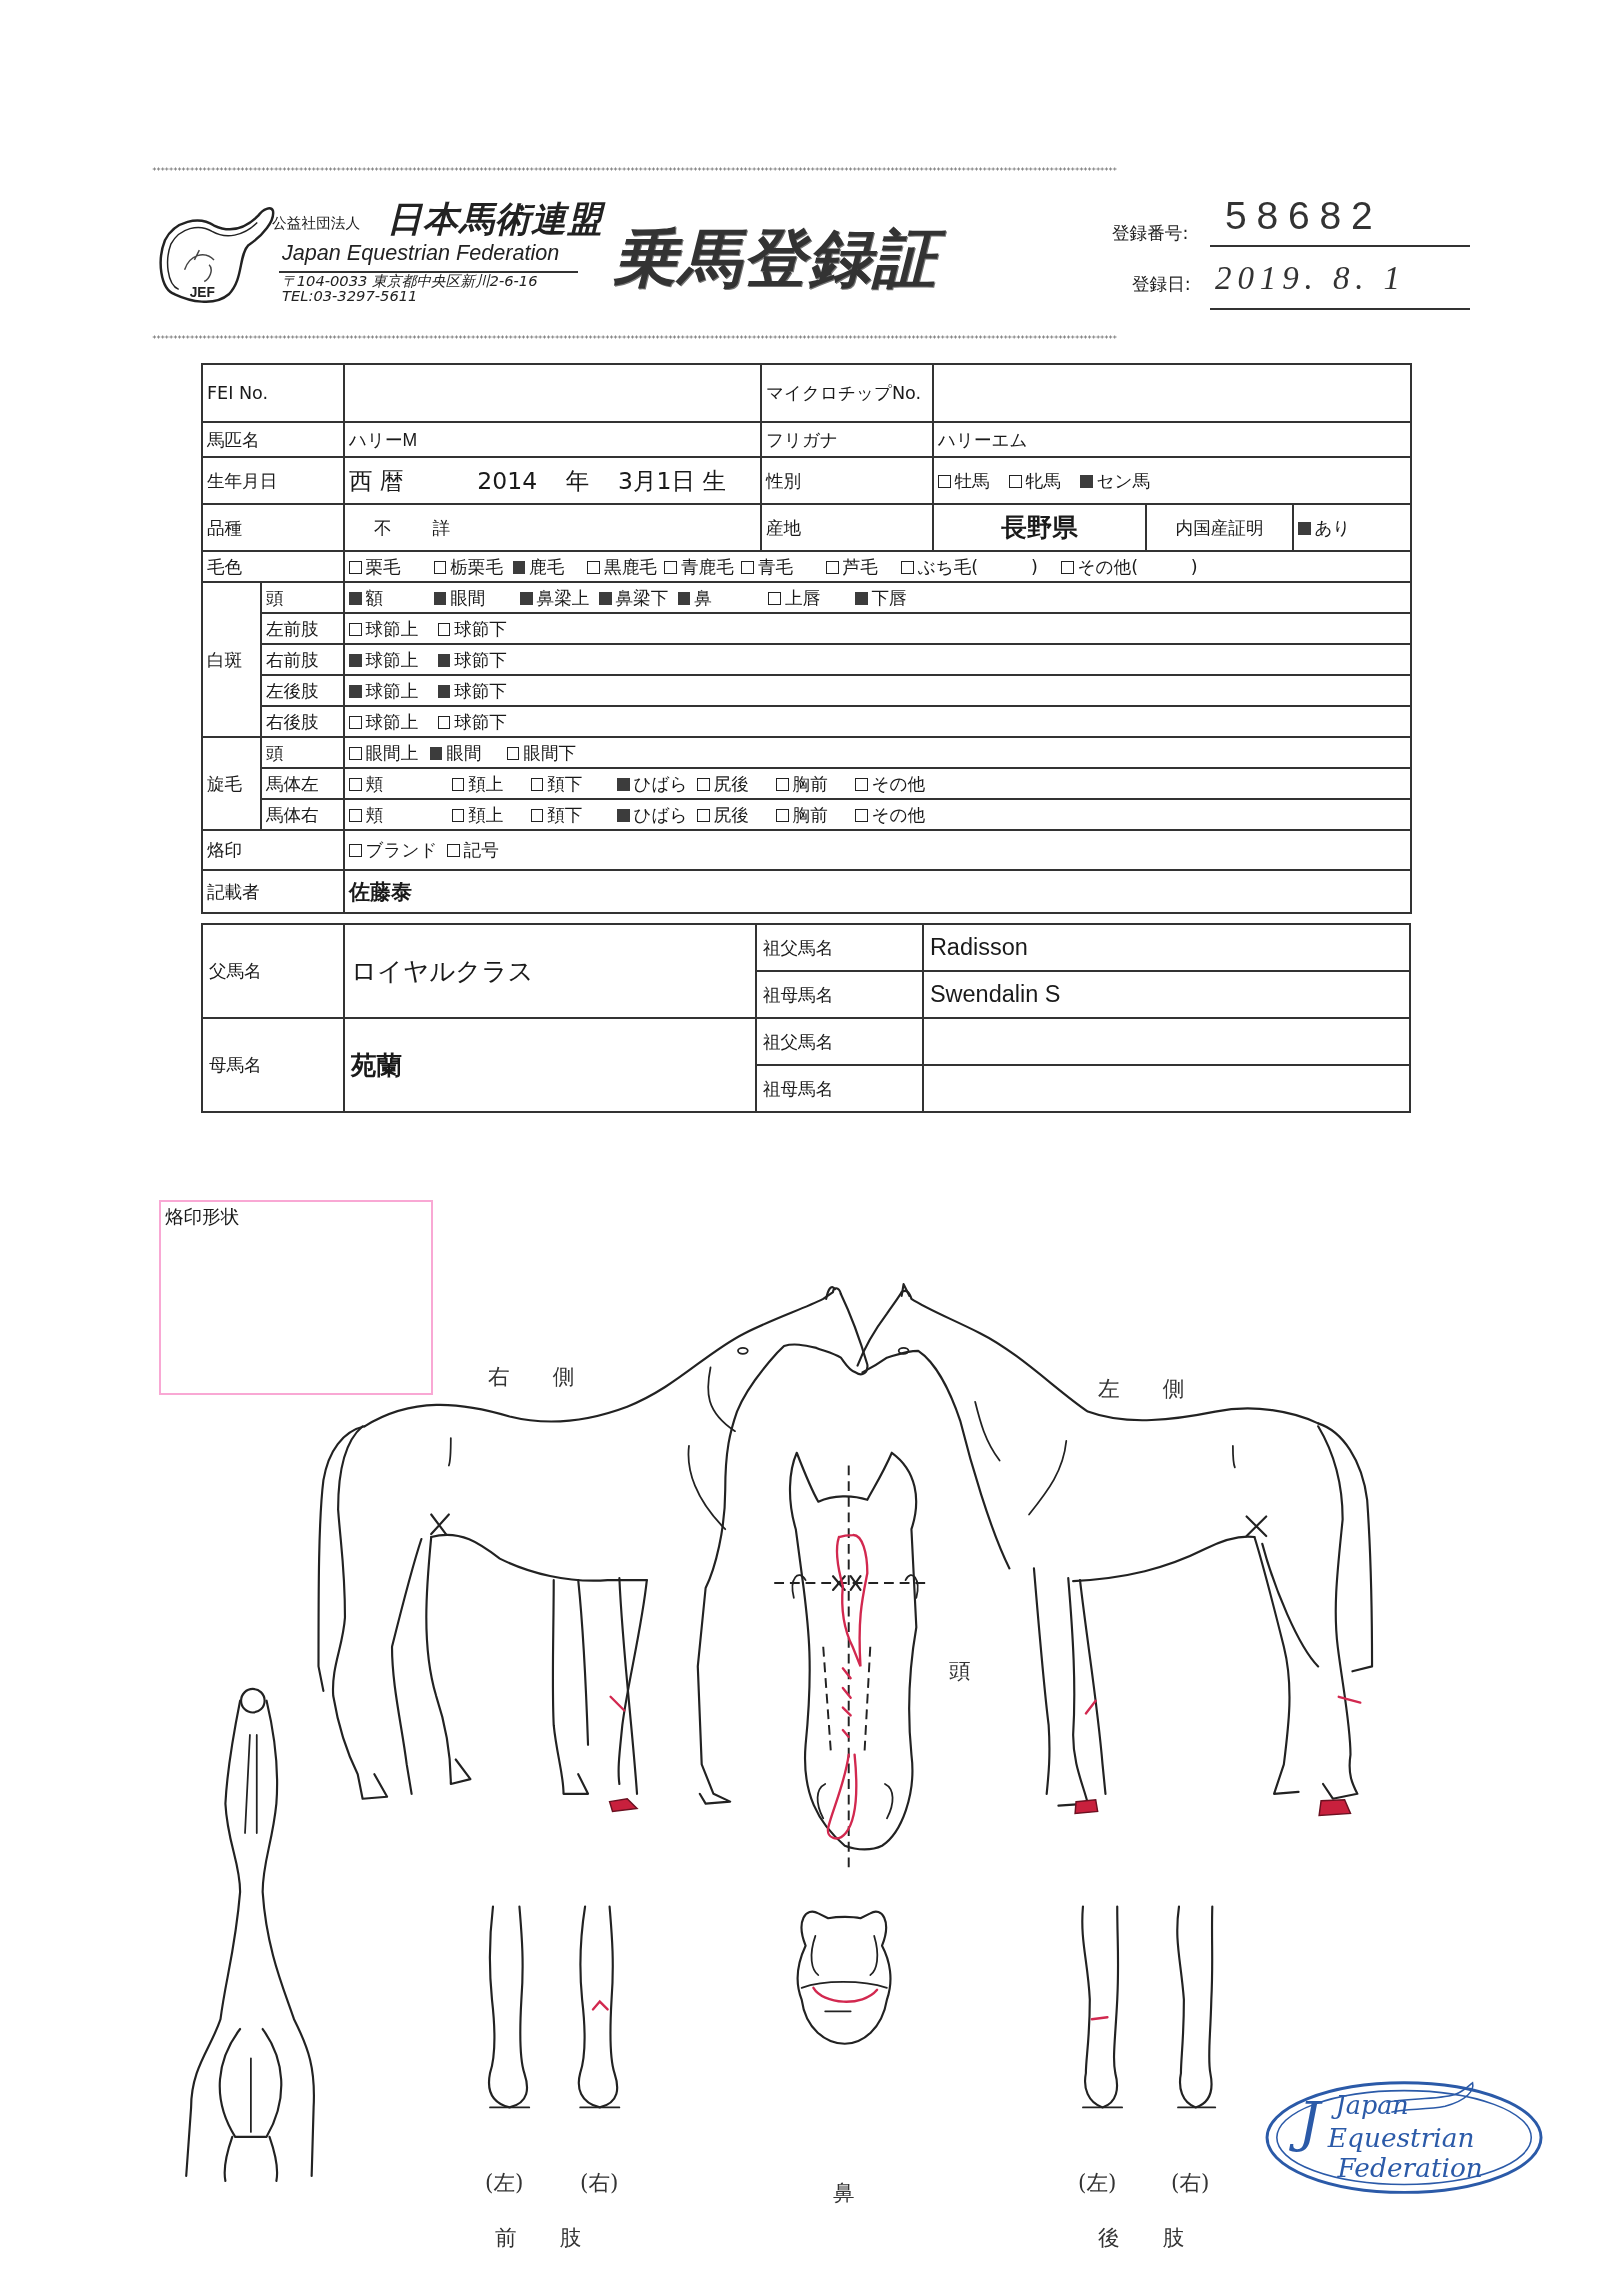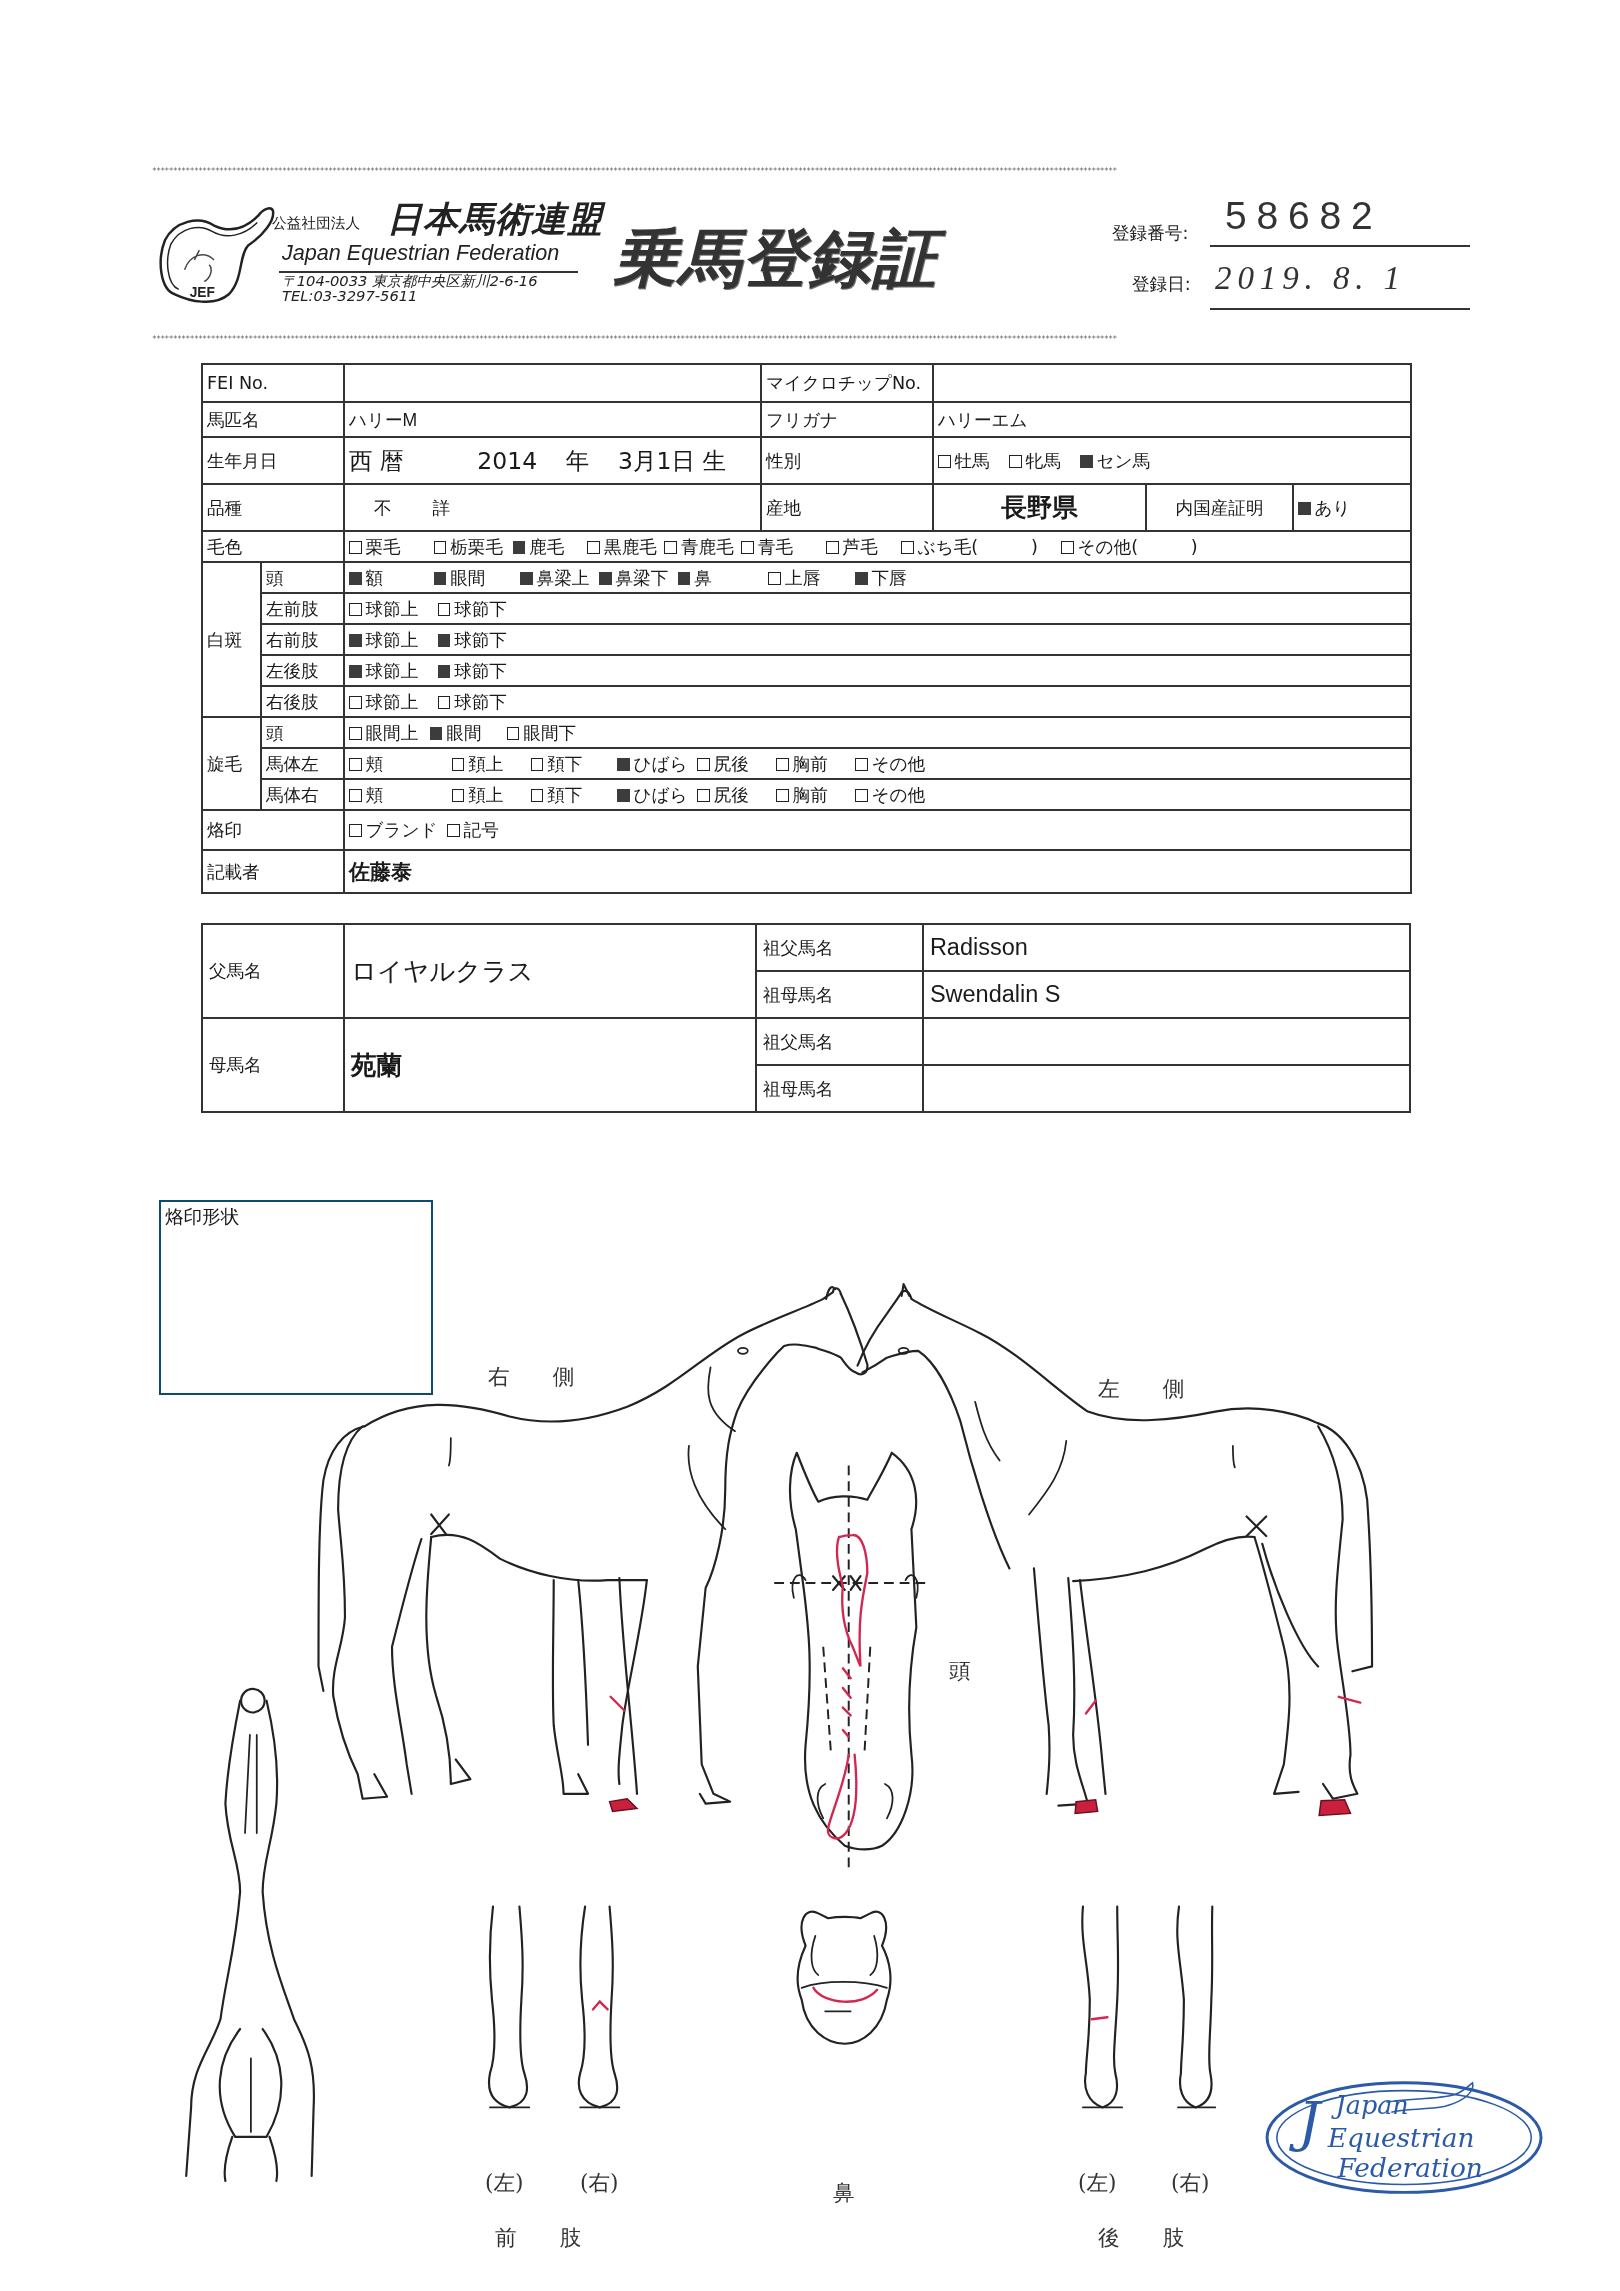--- a/index.html
+++ b/index.html
@@ -29,21 +29,21 @@
                   white-space:nowrap; overflow:hidden; }
   table.main td.lbl { font-size:17.6px; }
   .big { font-size:27.4px; font-family:"Liberation Sans",sans-serif; }
   .hand { font-size:29px; font-family:"DejaVu Serif",serif; letter-spacing:17.6px; padding-left:29px !important; }
   .chk { display:inline-block; width:12.7px; height:12.7px; border:1.5px solid #222; vertical-align:-1px; margin-right:3.9px; box-sizing:border-box; }
   .chk.on { background:#3c3c3c; border-color:#3c3c3c; }
   .opt { display:inline-block; margin-right:13.7px; }
   table.ped { position:absolute; left:201px; top:923px; width:1208px; border-collapse:collapse; table-layout:fixed; }
   table.ped td { border:2px solid #333; font-size:17.6px; padding:0 5.9px; height:45px; vertical-align:middle; }
   
-  .brand-box { left:159px; top:1200px; width:270px; height:191px; border:2px solid #0c4a6e; }
+  .brand-box { left:159px; top:1200px; width:270px; height:191px; border:2px solid #f9a8d4; }
   .brand-box span { position:absolute; left:3.9px; top:2px; font-size:18.6px; }
   .diag-label { font-size:21.6px; color:#333; font-family:"DejaVu Serif",serif; }
   svg { position:absolute; overflow:visible; }
   .ln { fill:none; stroke:#222; stroke-width:2.2; stroke-linecap:round; stroke-linejoin:round; }
   .ln2 { fill:none; stroke:#222; stroke-width:1.8; stroke-linecap:round; }
   .dash { fill:none; stroke:#222; stroke-width:2; stroke-dasharray:10 6; }
   .red { fill:none; stroke:#d2284f; stroke-width:2.4; stroke-linecap:round; }
   .redfill { fill:#c8203d; stroke:#6a1020; stroke-width:1.5; }
   .stamp { left:1264px; top:2068px; width:294px; height:137px; }
 </style>
@@ -83,21 +83,21 @@
   <colgroup>
     <col style="width:59px">
       <col style="width:83px">
       <col style="width:417px">
     <col style="width:172px">
       <col style="width:213px">
       <col style="width:147px">
       <col style="width:118px">
   </colgroup>
   <tbody>
-      <tr style="height:38px">
+      <tr style="height:58px">
     <td colspan="2" class="lbl">FEI No.</td>
     <td></td>
     <td class="lbl">マイクロチップNo.</td>
     <td colspan="3"></td>
   </tr>
   <tr style="height:35px">
     <td colspan="2" class="lbl">馬匹名</td>
     <td class="big">ハリーM</td>
     <td class="lbl">フリガナ</td>
     <td colspan="3" class="big">ハリーエム</td>

